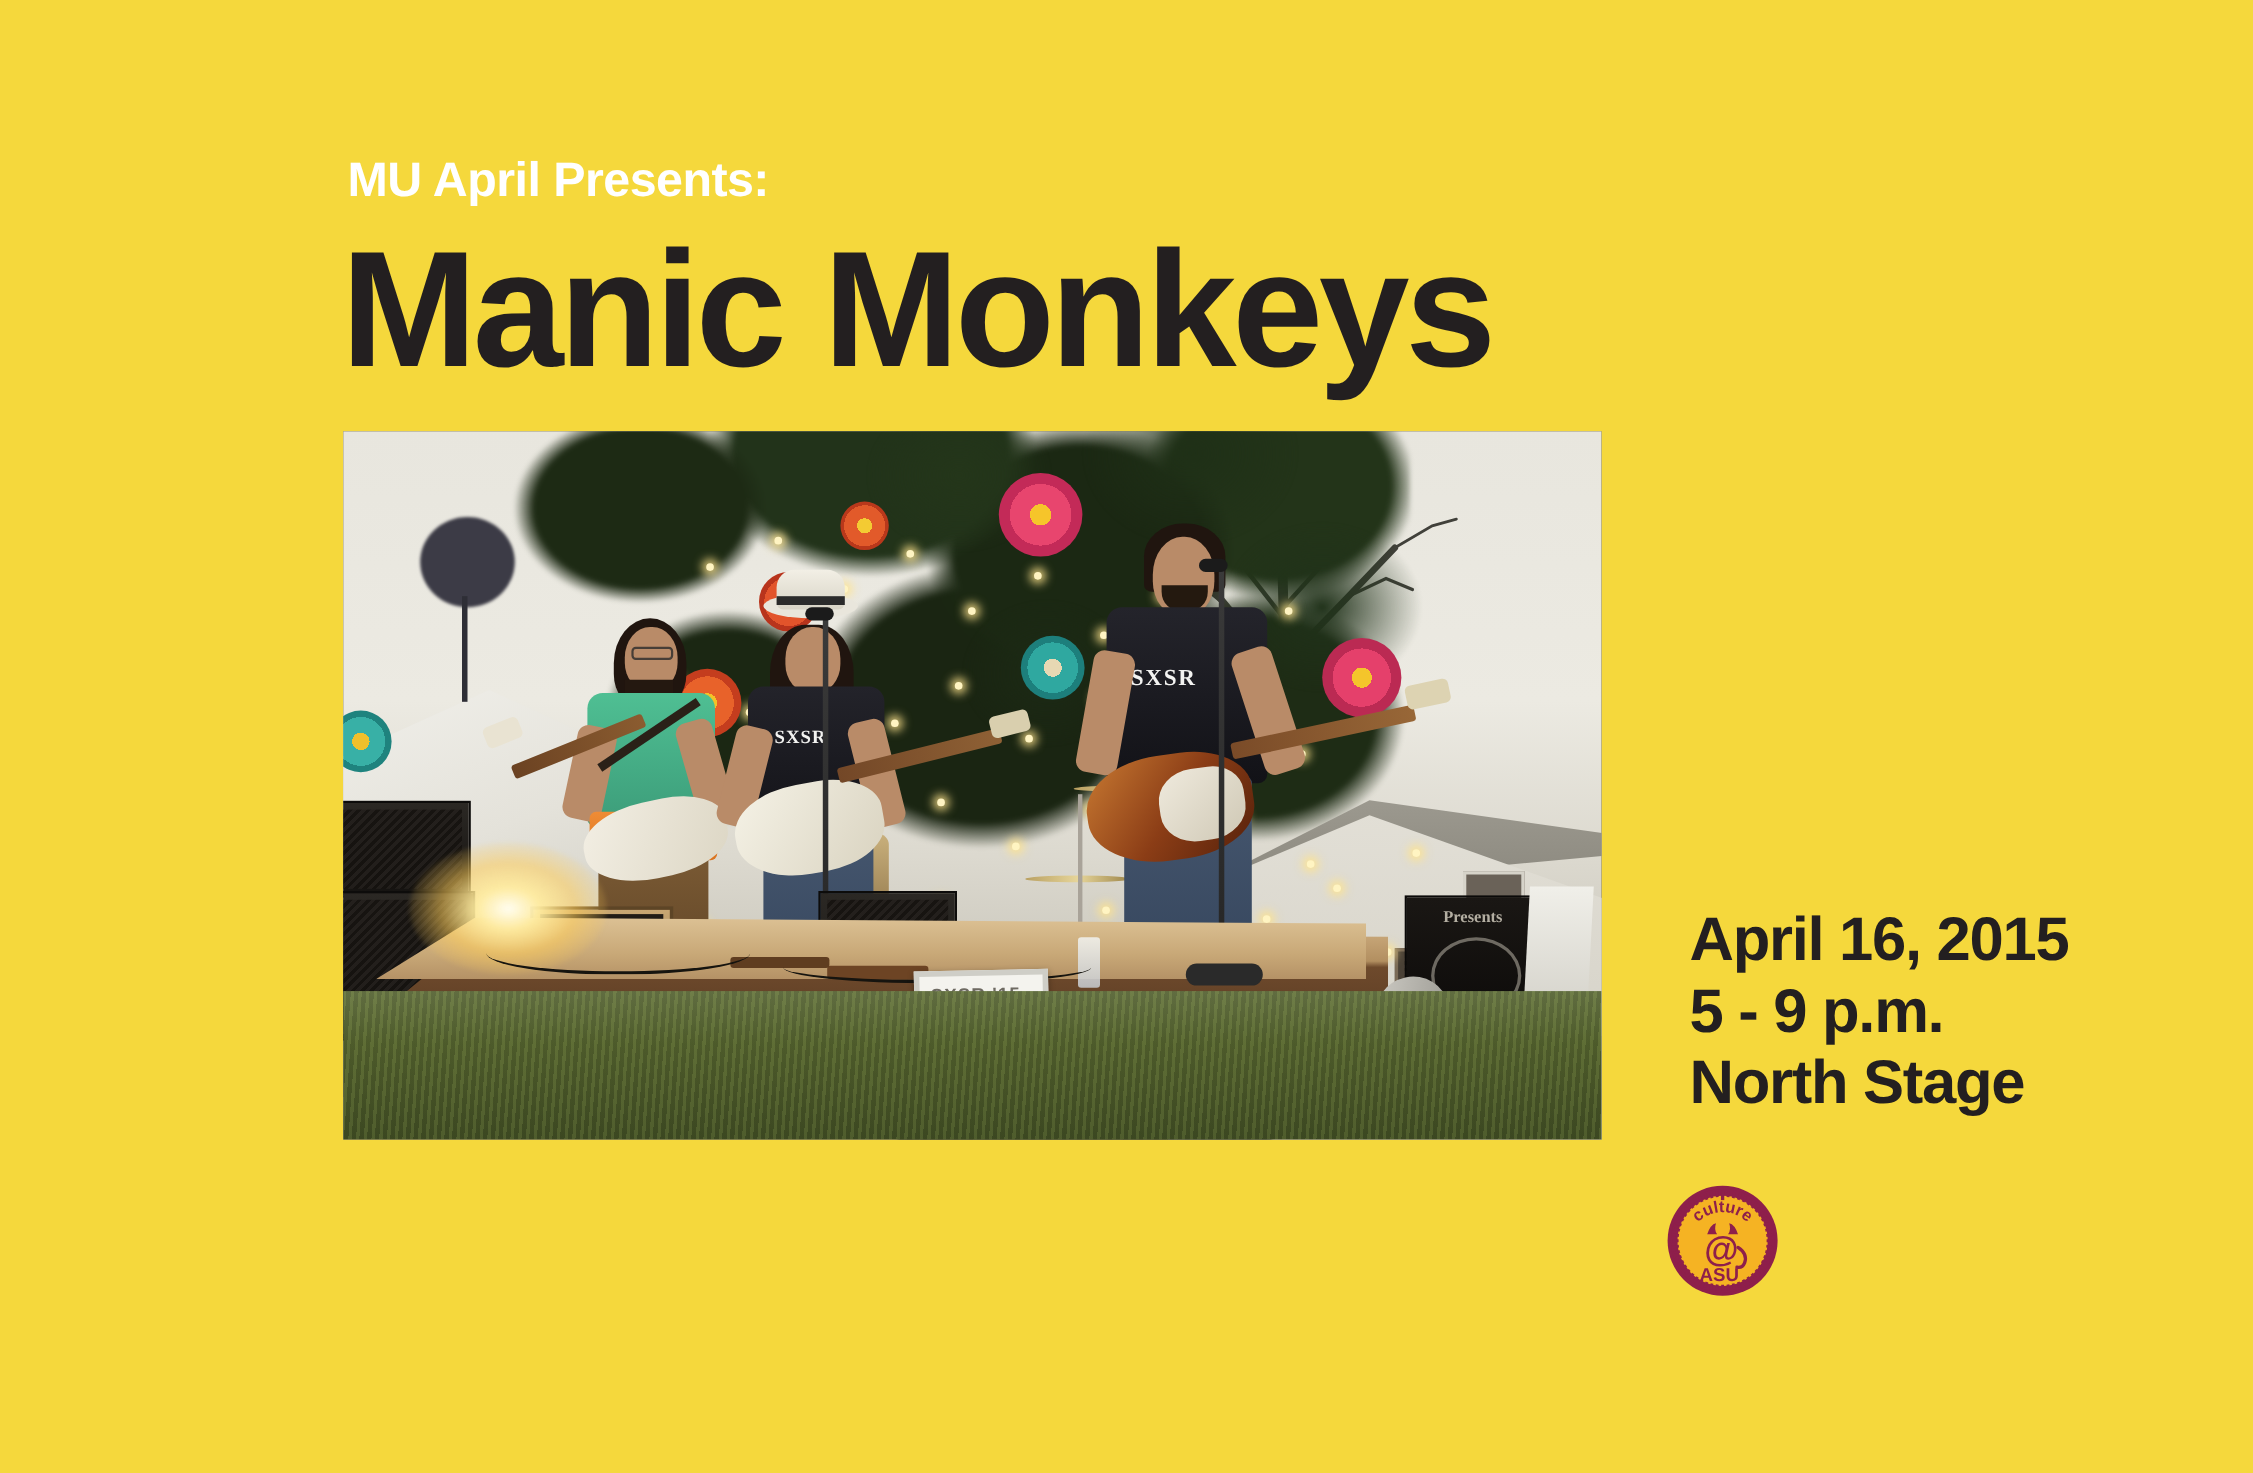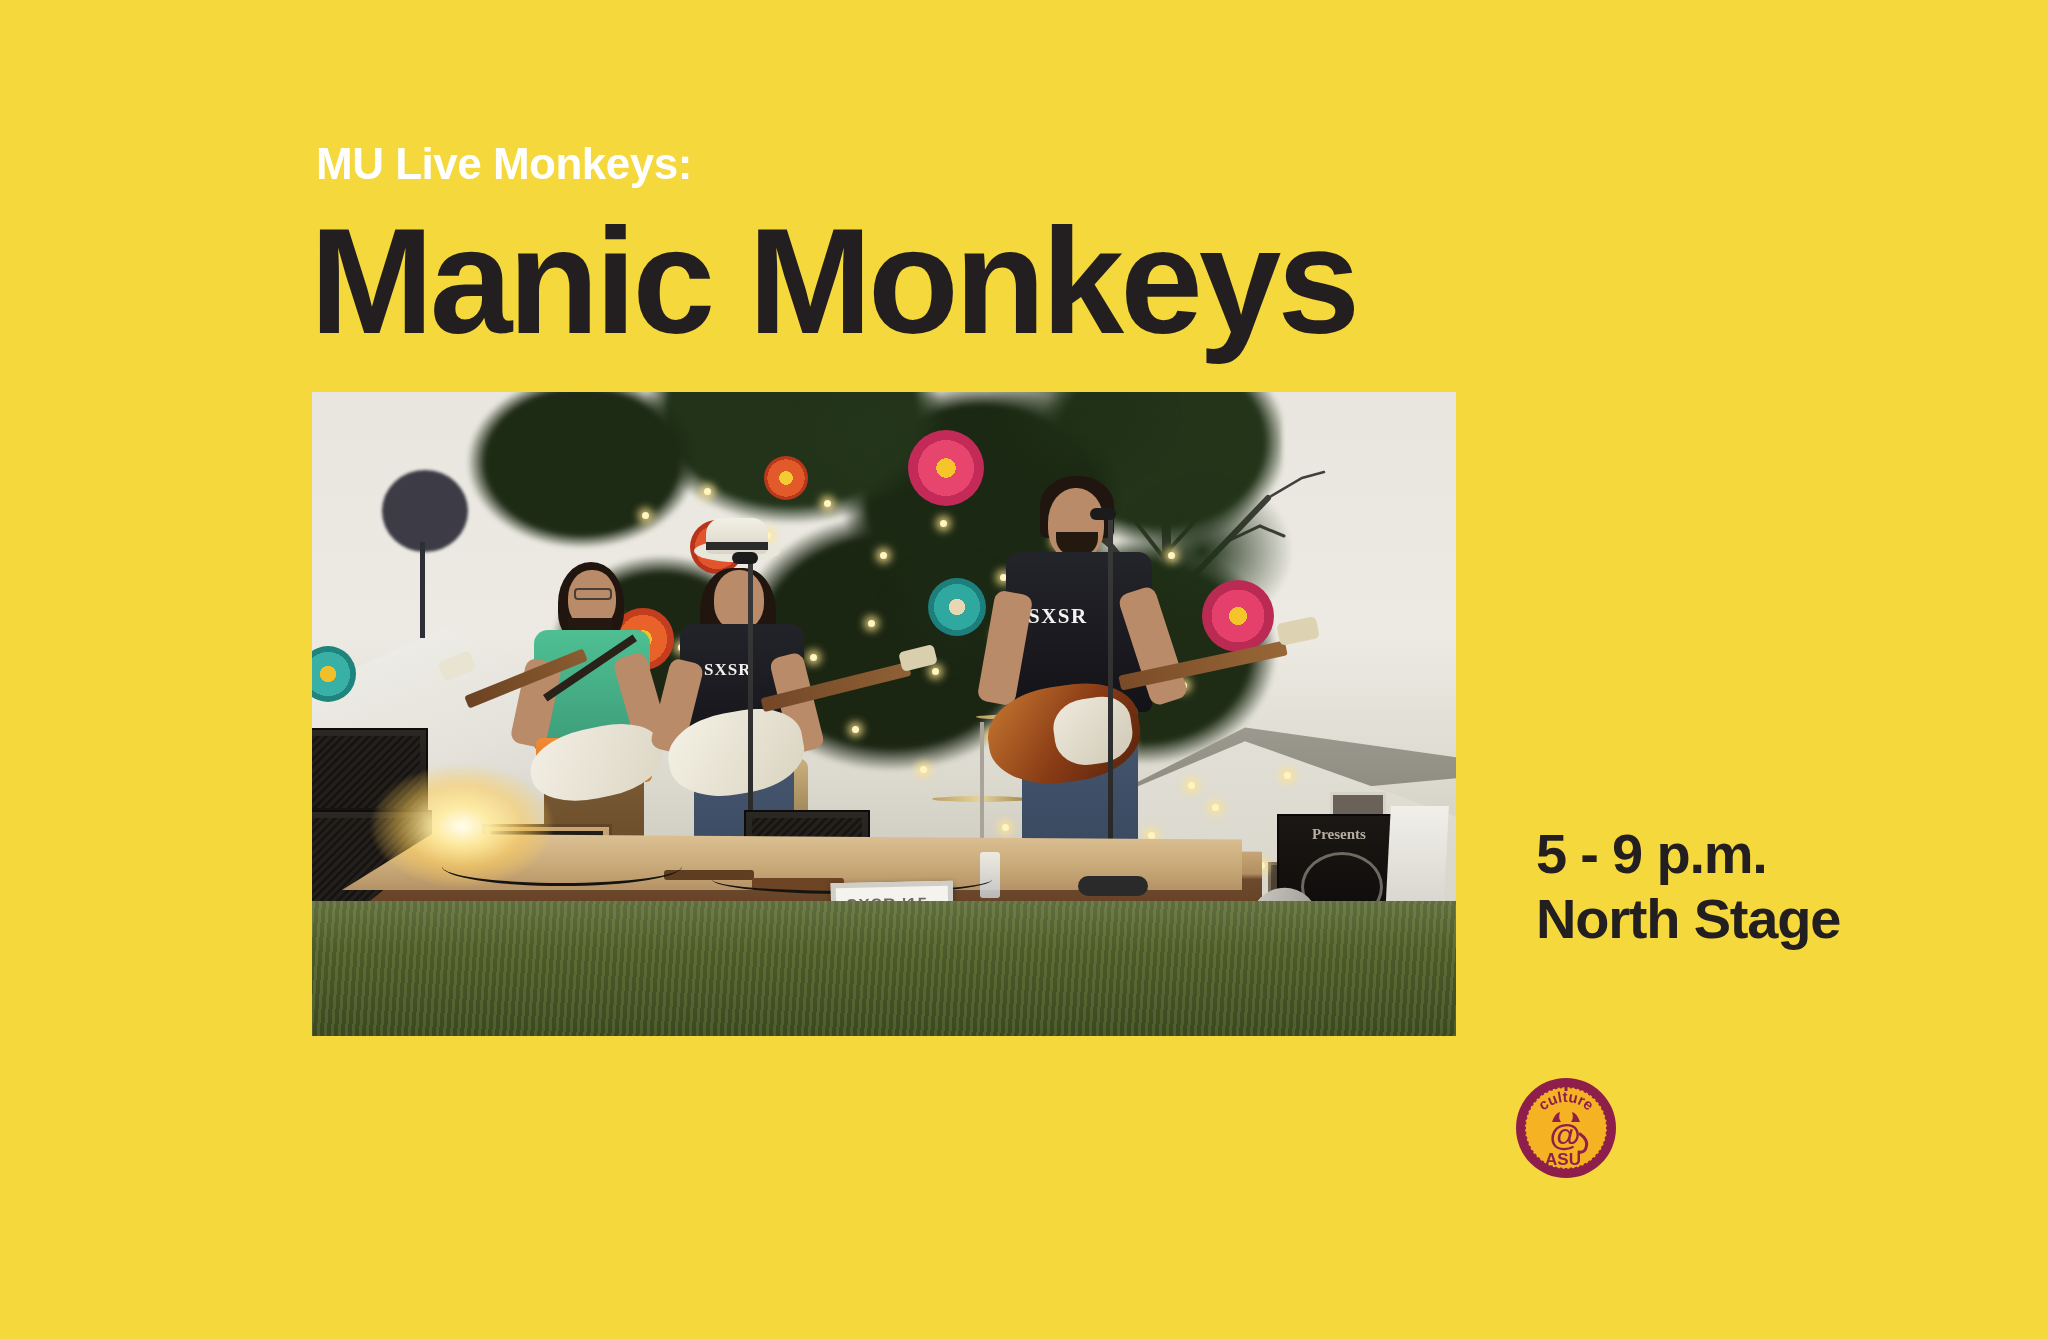--- a/index.html
+++ b/index.html
@@ -179,21 +179,21 @@
   .badge{
     position:absolute;left:1514px;top:1076px;width:104px;height:104px;
   }
   .badge svg{display:block;width:104px;height:104px;}
 </style>
 </head>
 <body style="background: rgb(245, 216, 60);">
 
 <div class="poster" style="background: rgb(245, 216, 60);">
 
-  <div class="presents" style="color: rgb(255, 255, 255);">MU Live Monkeys:</div>
+  <div class="presents" style="color: rgb(255, 255, 255);">MU April Presents:</div>
   <div class="title" style="color: rgb(35, 31, 32);">Manic Monkeys</div>
 
   <div class="photo">
     <div class="ph-layer sky"></div>
 
     <svg class="baretree" viewBox="0 0 320 330">
       <g stroke="#2a2a24" fill="none" stroke-linecap="round">
         <path d="M150 330 L152 200 L150 120" stroke-width="9"></path>
         <path d="M152 210 L100 150 L62 104" stroke-width="6"></path>
         <path d="M152 200 L210 140 L252 96" stroke-width="6"></path>
@@ -394,20 +394,21 @@
       <div class="cabtxt">Presents</div>
       <div class="cabface"></div>
     </div>
     <div class="horn"></div>
     <div class="pwhite"></div>
 
     <div class="grass"></div>
   </div>
 
   <div class="details" style="color: rgb(35, 31, 32);">
+    <div>April 16, 2015</div>
     <div>5 - 9 p.m.</div>
     <div>North Stage</div>
   </div>
 
   <div class="badge">
     <svg viewBox="0 0 104 104">
       <defs>
         <path id="arcTop" d="M 20 58 A 32 32 0 0 1 84 58"></path>
       </defs>
       <circle cx="52" cy="52" r="50" fill="#8E1F4B"></circle>

